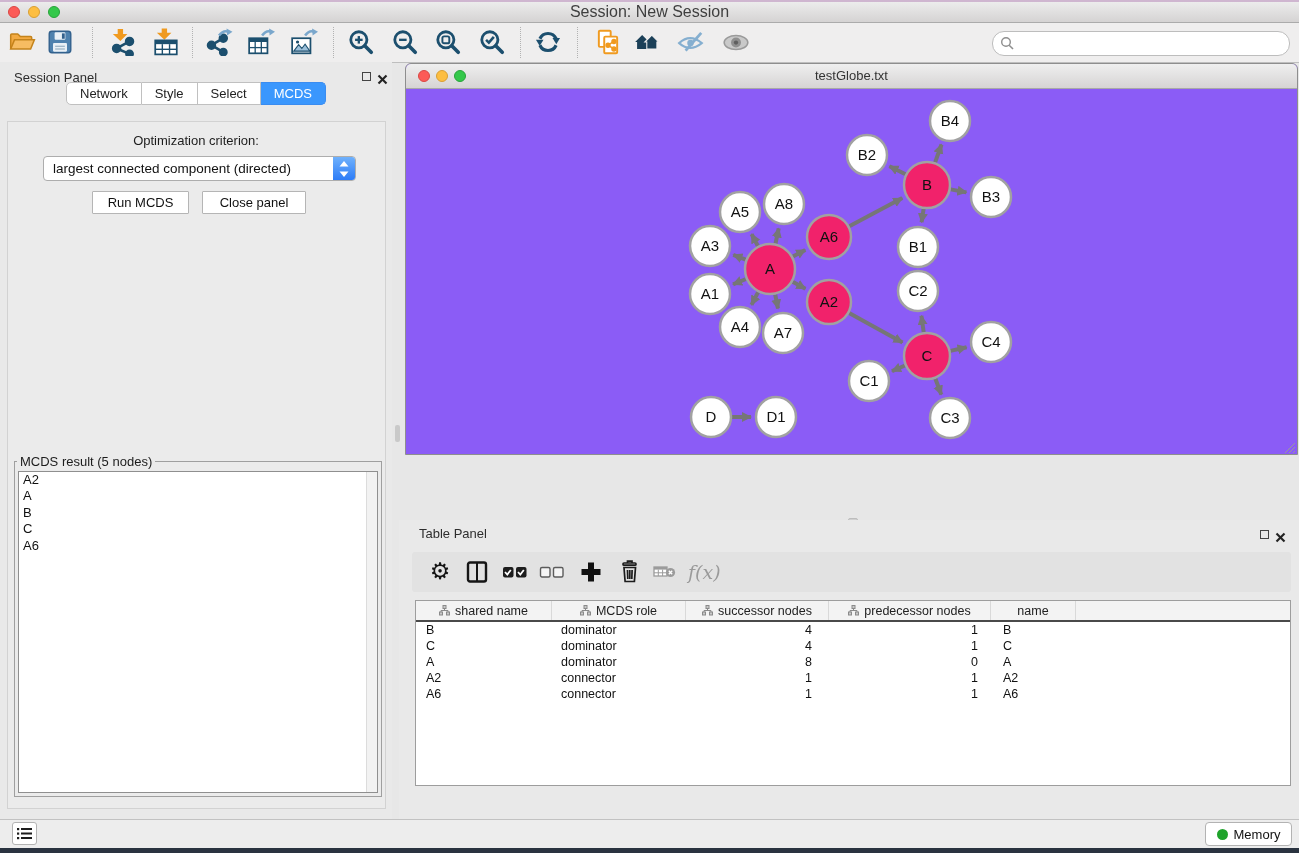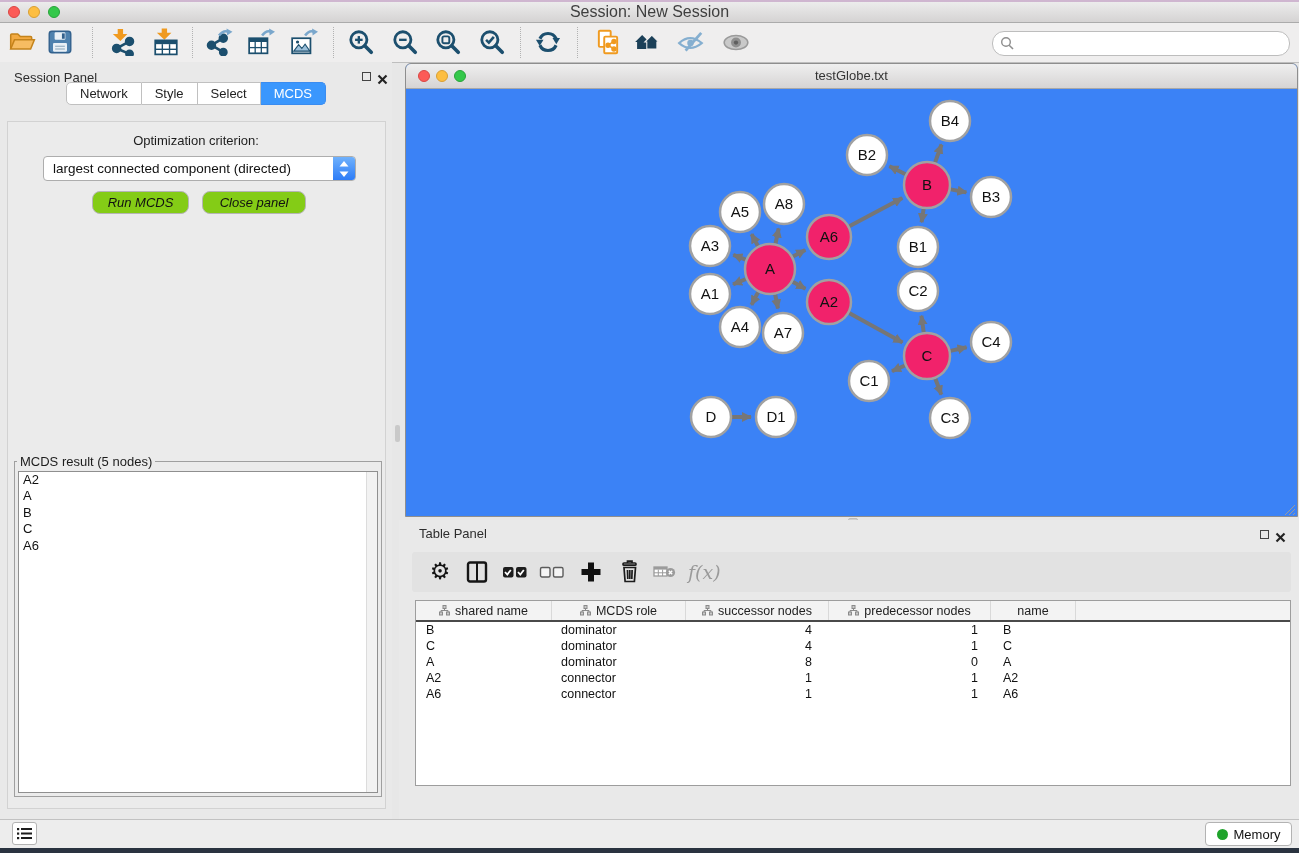--- a/index.html
+++ b/index.html
@@ -46,34 +46,34 @@
   .seg-tab:last-child{border-radius:0 5px 5px 0;}
   .seg-tab.active{background:#3a97fd;border-color:#3a8cf0;color:#fff;}
 
   .opt-label{position:absolute;left:0;top:71px;width:392px;text-align:center;font-size:13px;color:#1d1d1d;}
   .dropdown{position:absolute;left:43px;top:94px;width:313px;height:25px;background:#fff;
             border:1px solid #adadad;border-radius:4px;box-sizing:border-box;}
   .dd-text{font-size:13.5px;line-height:23px;padding-left:9px;color:#111;}
   .dd-btn{position:absolute;right:0px;top:0px;bottom:0px;width:22px;border-radius:0 3px 3px 0;
           background:linear-gradient(#6fb1fc,#2d7cf7);}
   .dd-btn svg{position:absolute;left:5px;top:3px;}
-  .btn{position:absolute;top:129px;height:23px;background:#84cc16;border:1px solid #b5b5b5;border-radius:8px;
-       font-size:13px;line-height:21px;text-align:center;box-sizing:border-box;color:#111;font-style:italic;}
+  .btn{position:absolute;top:129px;height:23px;background:#ffffff;border:1px solid #b5b5b5;border-radius:1px;
+       font-size:13px;line-height:21px;text-align:center;box-sizing:border-box;color:#111;}
   .btn-run{left:92px;width:97px;} .btn-close{left:202px;width:104px;}
 
   fieldset.mcds{position:absolute;left:14px;top:392px;width:368px;height:343px;margin:0;padding:0;
                 border:1px solid #9f9f9f;box-sizing:border-box;}
   fieldset.mcds legend{font-size:13px;color:#1c1c1c;margin-left:2px;padding:0 3px;}
   .mcds-list{position:absolute;left:3px;right:3px;top:2px;bottom:3px;background:#fff;border:1px solid #8f8f8f;overflow:hidden;}
   .mcds-item{font-size:13px;line-height:16.4px;padding-left:4px;color:#111;}
   .mcds-list .sb{position:absolute;right:0;top:0;bottom:0;width:10px;background:#f2f2f2;border-left:1px solid #dcdcdc;}
   .v-grip{position:absolute;left:395px;top:425px;width:5px;height:17px;background:#c9c9c9;border-radius:2px;}
 
   
-  .net-window{position:absolute;left:405px;top:63px;width:893px;height:454px;background:#3b82f6;
+  .net-window{position:absolute;left:405px;top:63px;width:893px;height:392px;background:#8b5cf6;
               border:1px solid #8e8e8e;border-radius:6px 6px 0 0;box-sizing:border-box;}
   .nw-titlebar{position:relative;height:24px;background:linear-gradient(#efefef,#d6d4d4);
                border-bottom:1px solid #a8a8a8;border-radius:5px 5px 0 0;}
   .nw-titlebar .tl{top:6px;}
   .nw-titlebar .tl.red{left:12px;} .nw-titlebar .tl.yellow{left:30px;} .nw-titlebar .tl.green{left:48px;}
   .nw-title{text-align:center;font-size:13px;line-height:24px;color:#333;}
   svg.graph{position:absolute;left:0;top:24px;}
   .resize-grip{position:absolute;right:1px;bottom:1px;width:13px;height:13px;}
 
   .split-grip{position:absolute;left:848px;top:518px;width:10px;height:5px;background:#d0d0d0;

